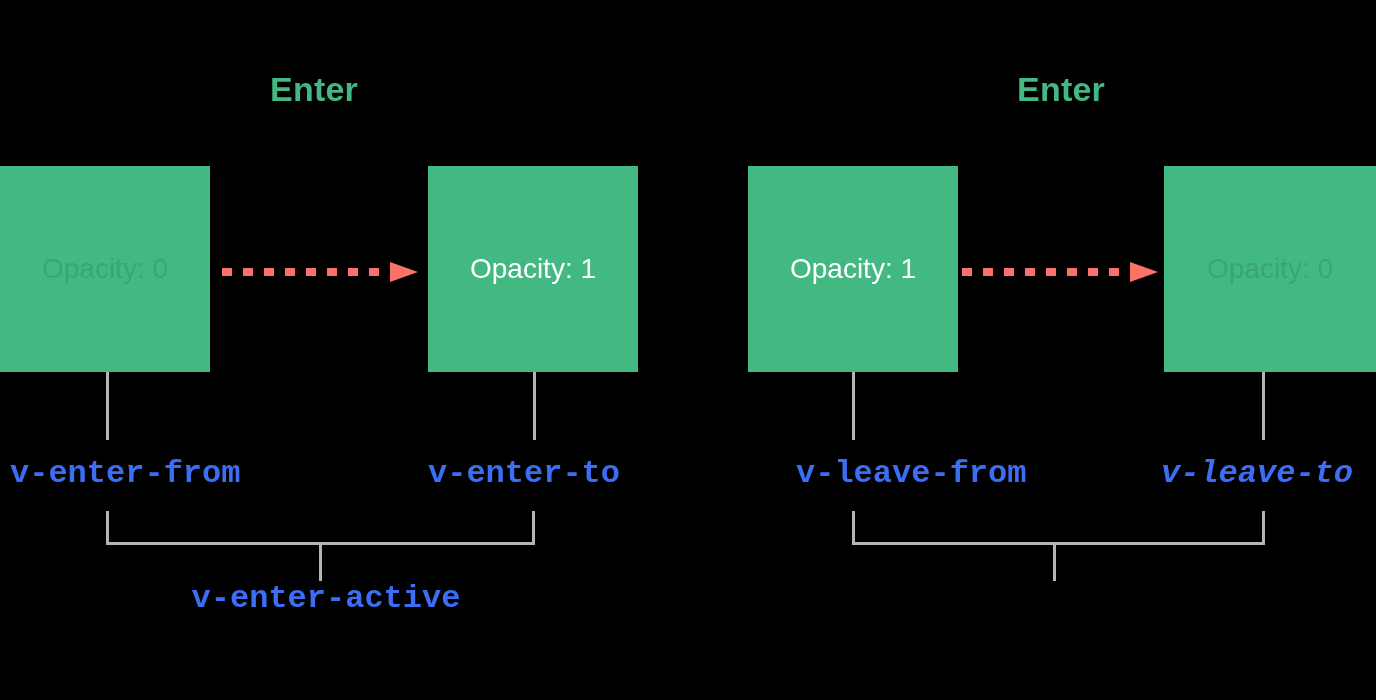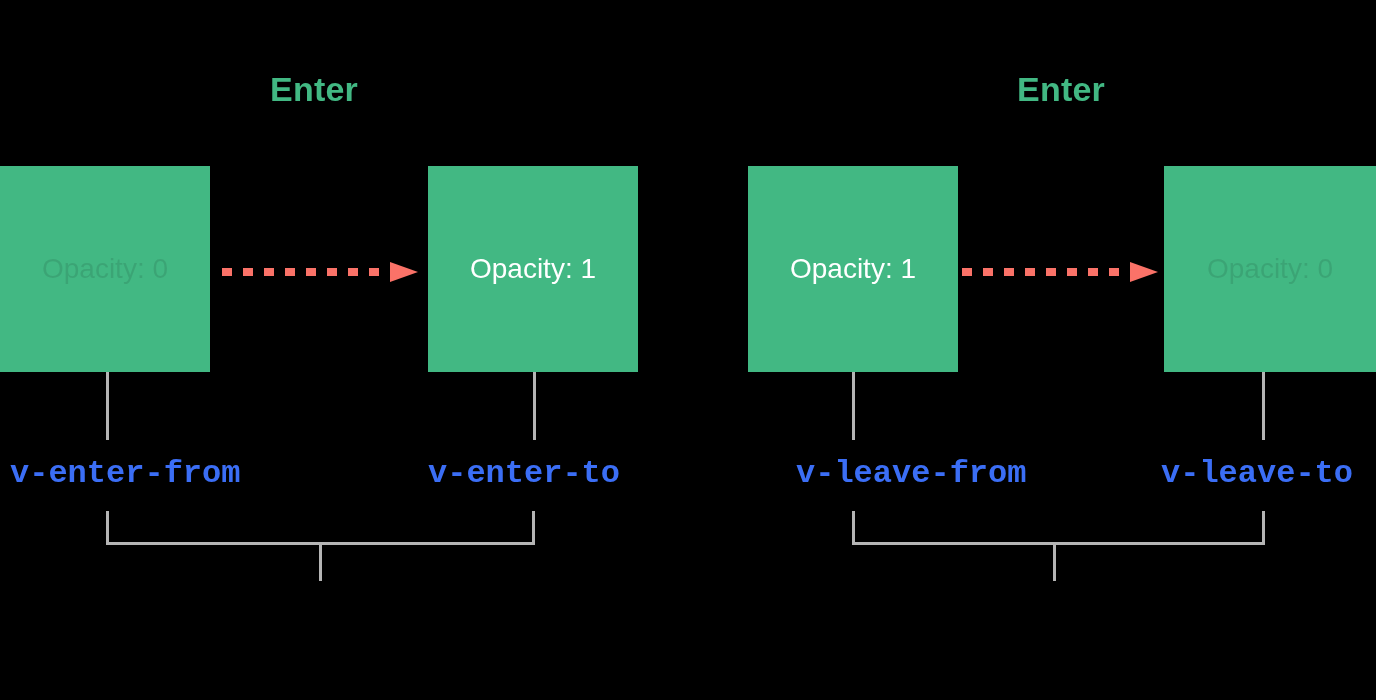--- a/index.html
+++ b/index.html
@@ -136,21 +136,22 @@
   <div class="stem" style="left:533px;  top:372px; height:68px;"></div>
   <div class="stem" style="left:852px;  top:372px; height:68px;"></div>
   <div class="stem" style="left:1262px; top:372px; height:68px;"></div>
 
   <div class="class-label align-left" style="left:10px; top:455px;">v-enter-from</div>
 
   <div class="class-label align-right" style="left:620px; top:455px;">v-enter-to</div>
 
   <div class="class-label align-left" style="left:757px; top:455px;margin-left:39px;">v-leave-from</div>
 
-  <div class="class-label align-right" style="left:1353px; top:455px;">v-leave-to</div>
+  <div class="class-label align-right" style="left:1353px; top:455px;font-style:italic;">v-leave-to</div>
 
   <div class="bracket" style="left:106px; top:511px; width:429px; height:34px;"></div>
   <div class="bracket-stem" style="left:319px; top:544px; height:37px;"></div>
+  <div class="class-label align-center" style="left:326px; top:580px;">v-enter-active</div>
 
   <div class="bracket" style="left:852px; top:511px; width:413px; height:34px;"></div>
   <div class="bracket-stem" style="left:1053px; top:544px; height:37px;"></div>
 
 </div>
 
 </body></html>

